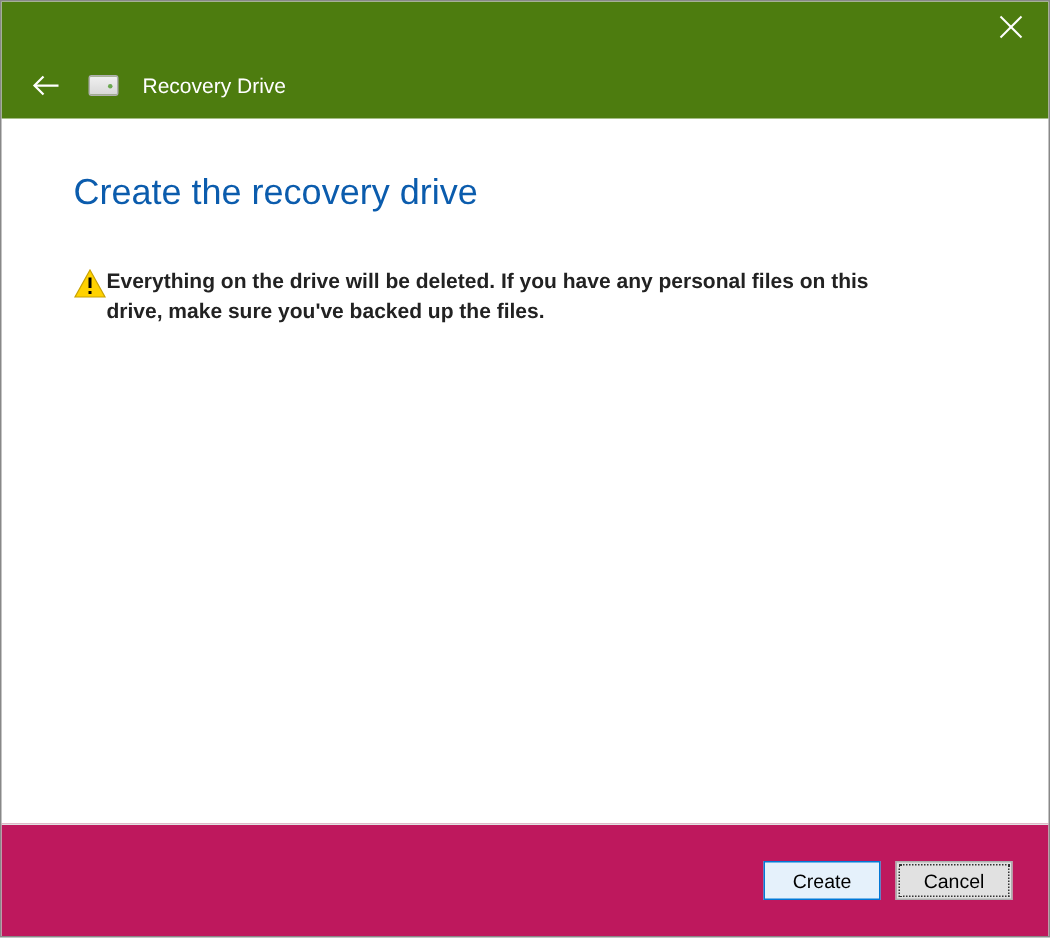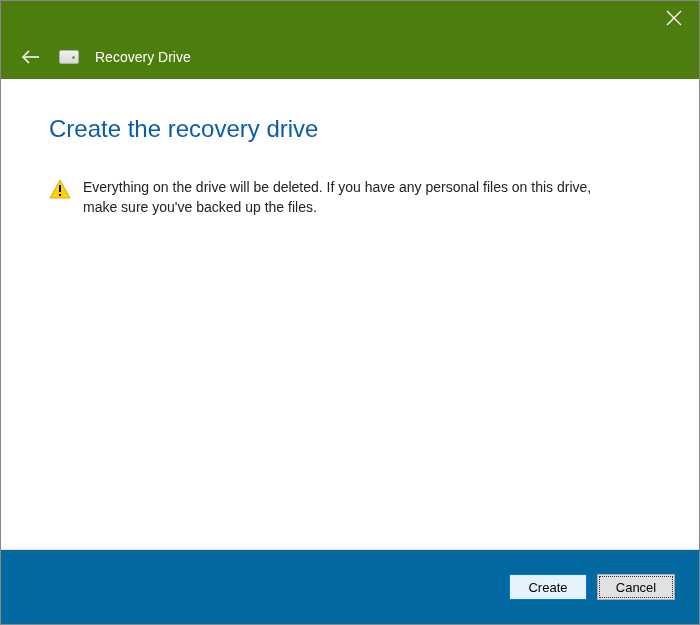--- a/index.html
+++ b/index.html
@@ -69,38 +69,38 @@
     }
     .heading {
       color: #0b5cad;
       font-size: 24px;
       font-weight: 400;
       margin-bottom: 34px;
     }
     .warn-row {
       display: flex;
       align-items: flex-start;
-      gap: 12px;
+      font-weight: bold;
     }
     .warn-icon {
       width: 22px;
       height: 20px;
       flex-shrink: 0;
       margin-top: 2px;
     }
     .warn-text {
       font-size: 14px;
       color: #222;
       line-height: 1.45;
       max-width: 540px;
     }
     .footer {
       height: 75px;
       border-top: 1px solid #e1e1e1;
-      background: #0369a1;
+      background: #be185d;
       display: flex;
       align-items: center;
       justify-content: flex-end;
       padding-right: 24px;
       gap: 10px;
     }
     .btn {
       min-width: 78px;
       height: 26px;
       font-size: 13px;

